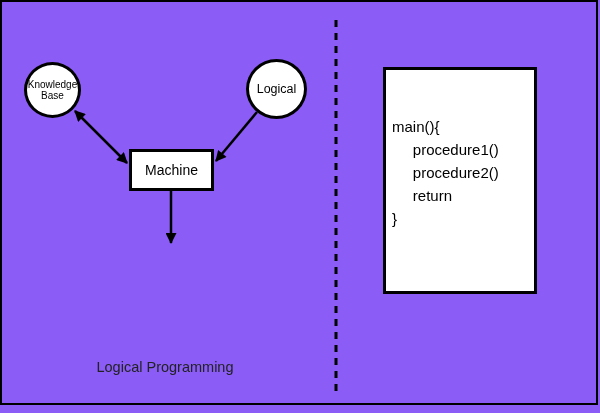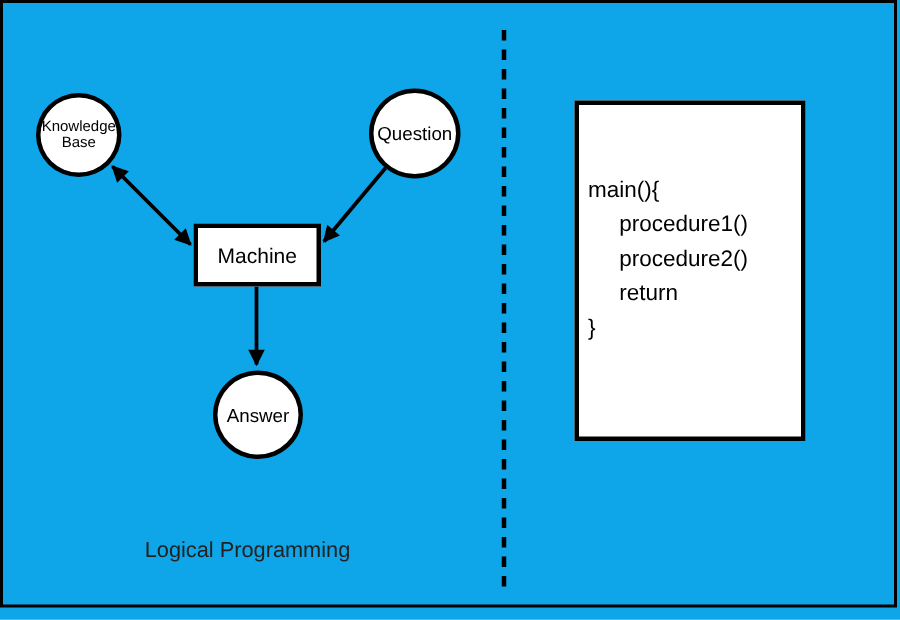--- a/index.html
+++ b/index.html
@@ -5,21 +5,21 @@
   html, body { margin: 0; padding: 0; }
   body {
     width: 600px; height: 413px;
     background: #ffffff;
     font-family: "Liberation Sans", sans-serif;
     color: #000;
   }
   .canvas {
     position: relative;
     width: 600px; height: 413px;
-    background: #0ea5e9;
+    background: #8b5cf6;
     overflow: hidden;
   }
   .frame {
     position: absolute; left: 0; top: 0;
     width: 598px; height: 405px;
     border: 2px solid #000;
     box-sizing: border-box;
   }
   .overlay {
     position: absolute; left: 0; top: 0;
@@ -87,30 +87,27 @@
     <line x1="257" y1="112" x2="216" y2="161" marker-end="url(#arr)"></line>
     <line x1="171" y1="191" x2="171" y2="243" marker-end="url(#arr)"></line>
     <line class="dash" x1="336" y1="20" x2="336" y2="392"></line>
   </svg>
 
   <div class="node circle kb">
     <span>Knowledge Base</span>
   </div>
 
   <div class="node circle question">
-    <span>Question</span>
+    <span>Logical</span>
   </div>
 
   <div class="node machine">
     <span>Machine</span>
   </div>
 
-  <div class="node circle answer">
-    <span>Answer</span>
-  </div>
 
   <div class="node codebox"></div>
 
   <pre class="code">main(){
      procedure1()
      procedure2()
      return
 }</pre>
 
   <div class="caption caption-logical">Logical Programming</div>

